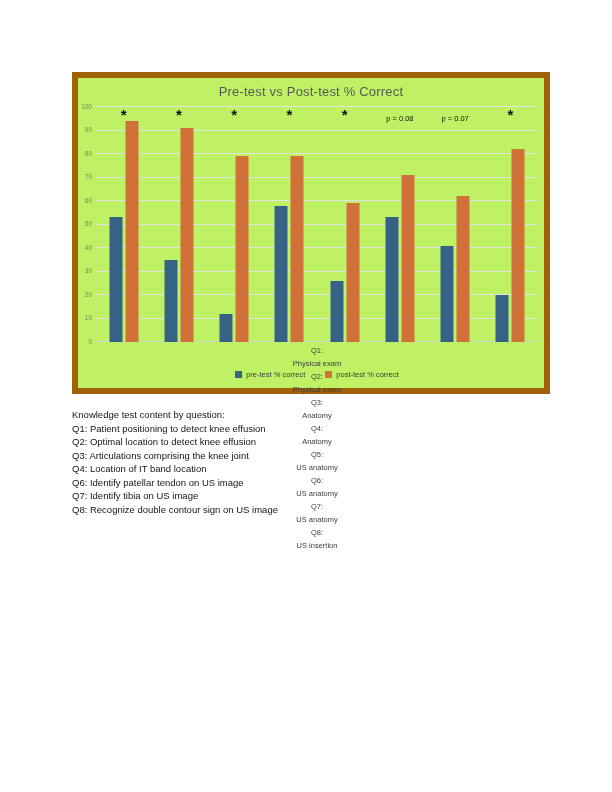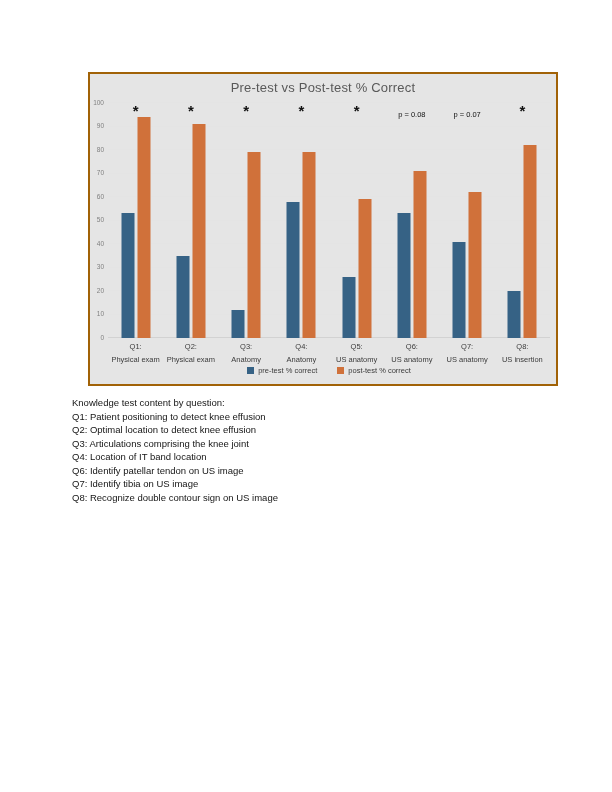--- a/index.html
+++ b/index.html
@@ -7,24 +7,24 @@
     width: 612px; height: 792px;
     background: #ffffff;
     position: relative;
     font-family: "Liberation Sans", sans-serif;
     overflow: hidden;
   }
 
   
   .chart-frame {
     position: absolute;
-    left: 88px; top: 72px;
+    left: 72px; top: 72px;
     width: 466px; height: 310px;
-    border: 2px solid #a16207;
-    background: #e5e5e5;
+    border: 6px solid #a16207;
+    background: #bef264;
   }
   .chart-title {
     position: absolute;
     top: 6px; left: 0; right: 0;
     text-align: center;
     font-size: 13px;
     color: #595959;
     letter-spacing: 0.2px;
   }
 
@@ -77,20 +77,21 @@
   }
   .anno.star { top: 1px; font-size: 15px; line-height: 13px; font-weight: bold; }
   .anno.pval { top: 7px; font-size: 7.5px; }
 
   
   .x-labels {
     position: absolute;
     left: 18px; top: 266px;
     width: 442px;
     display: flex;
+    flex-direction: column;
   }
   .xlabel {
     flex: 1;
     text-align: center;
     font-size: 7.5px;
     line-height: 13px;
     color: #3b3b3b;
     white-space: nowrap;
   }
   .legend {
@@ -107,21 +108,21 @@
 
   
   .notes {
     position: absolute;
     left: 72px; top: 388px;
     width: 460px;
     font-size: 9.5px;
     line-height: 13.5px;
     color: #151515;
   }
-  .notes-heading { margin-top: 8px; }
+  .notes-heading { margin-top: 20px; }
 </style>
 </head>
 <body>
 
 <div class="chart-frame">
   <div class="chart-title">Pre-test vs Post-test % Correct</div>
   <div class="plot-area">
     <div class="gridline axis" style="bottom: 0%;"></div>
       <div class="ytick" style="bottom: 0%;">0</div>
       <div class="gridline" style="bottom: 10%;"></div>

